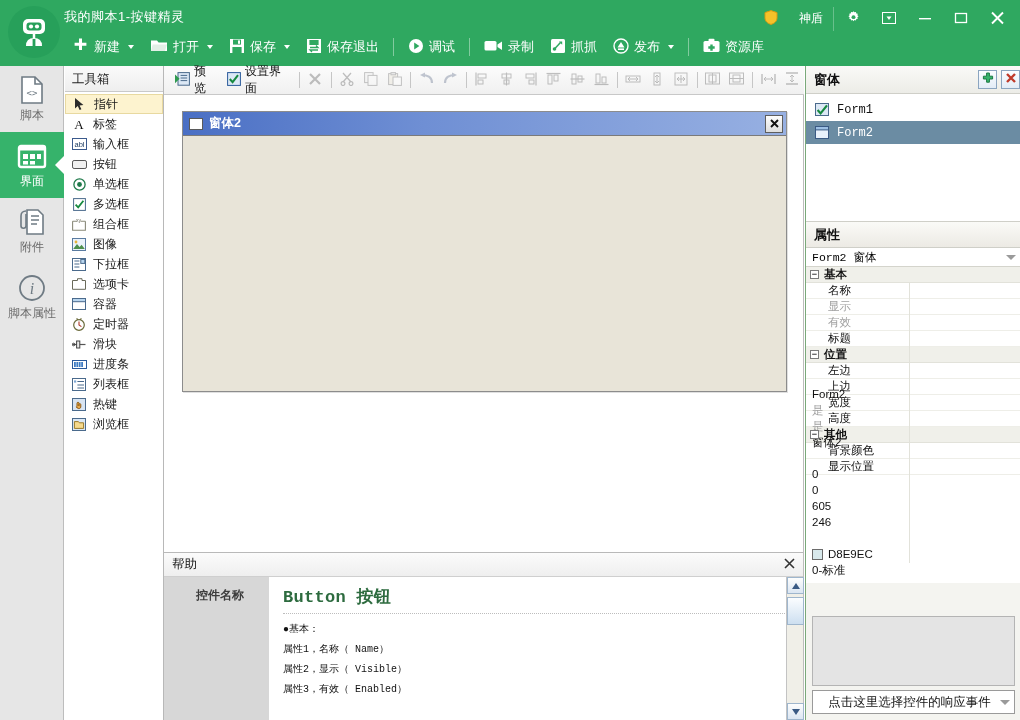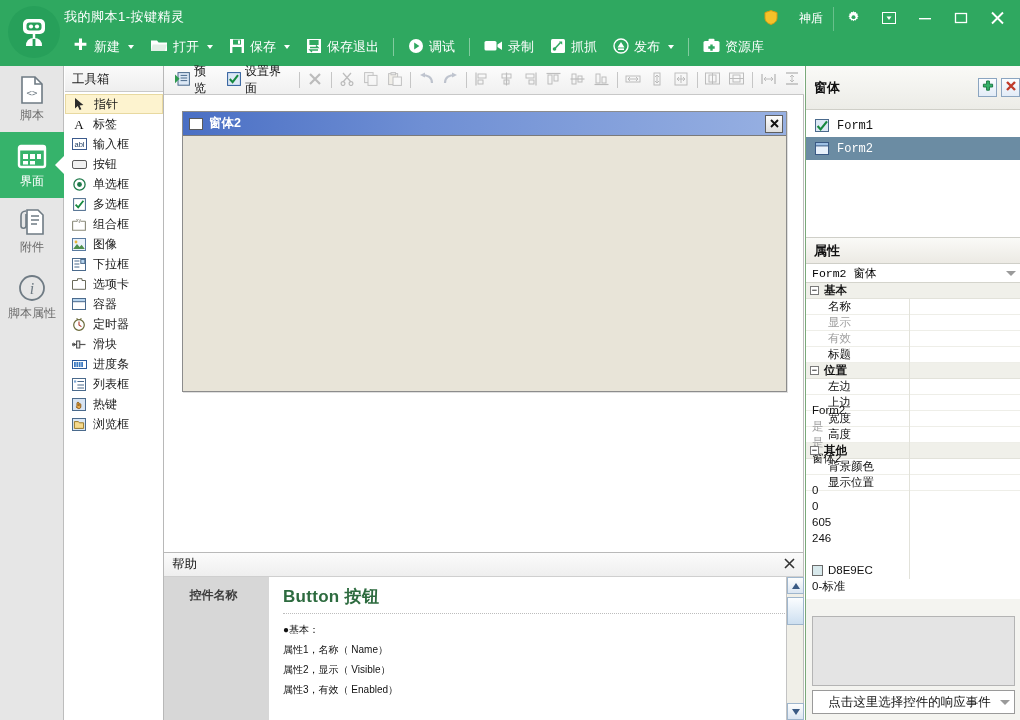--- a/index.html
+++ b/index.html
@@ -146,24 +146,24 @@
   }
   .help-head {
     height: 24px; display: flex; align-items: center; justify-content: space-between;
     padding: 0 8px 0 8px; background: linear-gradient(#fbfbfb,#efefef);
     border-bottom: 1px solid #cfcfcf; font-size: 12.5px; color: #111;
   }
   .help-close { font-size: 13px; color: #333; line-height: 1; }
   .help-body { position: relative; height: 143px; display: flex; }
   .help-leftcol {
     width: 105px; background: #d7d7d7; flex: 0 0 105px;
-    padding-top: 10px; text-align: center; padding-right: 6px;
+    padding-top: 10px; text-align: left; padding-right: 6px; padding-left: 32px;
   }
   .help-leftcol .lbl { font-size: 12px; color: #3c3c3c; font-weight: bold; }
-  .help-content { flex: 1; padding: 8px 10px 0 14px; position: relative; }
+  .help-content { flex: 1; padding: 8px 10px 0 14px; position: relative; font-family: Liberation Mono, monospace; }
   .help-h1 {
     font-size: 17px; color: #2d6b3f; font-weight: bold; letter-spacing: .3px;
     padding-bottom: 5px; border-bottom: 1px dotted #bdbdbd; margin-bottom: 6px;
   }
   .help-line { font-size: 10px; color: #111; line-height: 20px; }
   .vscroll {
     position: absolute; right: 0; top: 0; width: 17px; height: 143px;
     background: #f0efe8; border-left: 1px solid #c3c3c3;
     display: flex; flex-direction: column; justify-content: space-between;
   }
@@ -175,21 +175,21 @@
     position: absolute; top: 20px; left: 0; width: 17px; height: 28px;
     background: linear-gradient(#fbfdff,#cddff0); border: 1px solid #9fb6cd;
   }
 
   
   .right {
     position: absolute; left: 805px; top: 66px; width: 215px; height: 654px;
     background: #f4f4f0; border-left: 1px solid #7aa97a;
   }
   .rp-head {
-    height: 44px; display: flex; align-items: center; padding: 0 0 0 8px;
+    height: 28px; display: flex; align-items: center; padding: 0 0 0 8px;
     background: linear-gradient(#fafaf7,#ecece7); border-bottom: 1px solid #cfcfc8;
   }
   .rp-head .t { font-size: 13px; font-weight: bold; color: #111; flex: 1; }
   .sq-btn {
     width: 19px; height: 19px; border: 1px solid #8ba5c0;
     background: linear-gradient(#fcfdff,#e2ecf7);
     display: flex; align-items: center; justify-content: center; margin-left: 4px;
   }
   .forms-list {
     height: 128px; background: #ffffff; border-bottom: 1px solid #cfcfc8;

